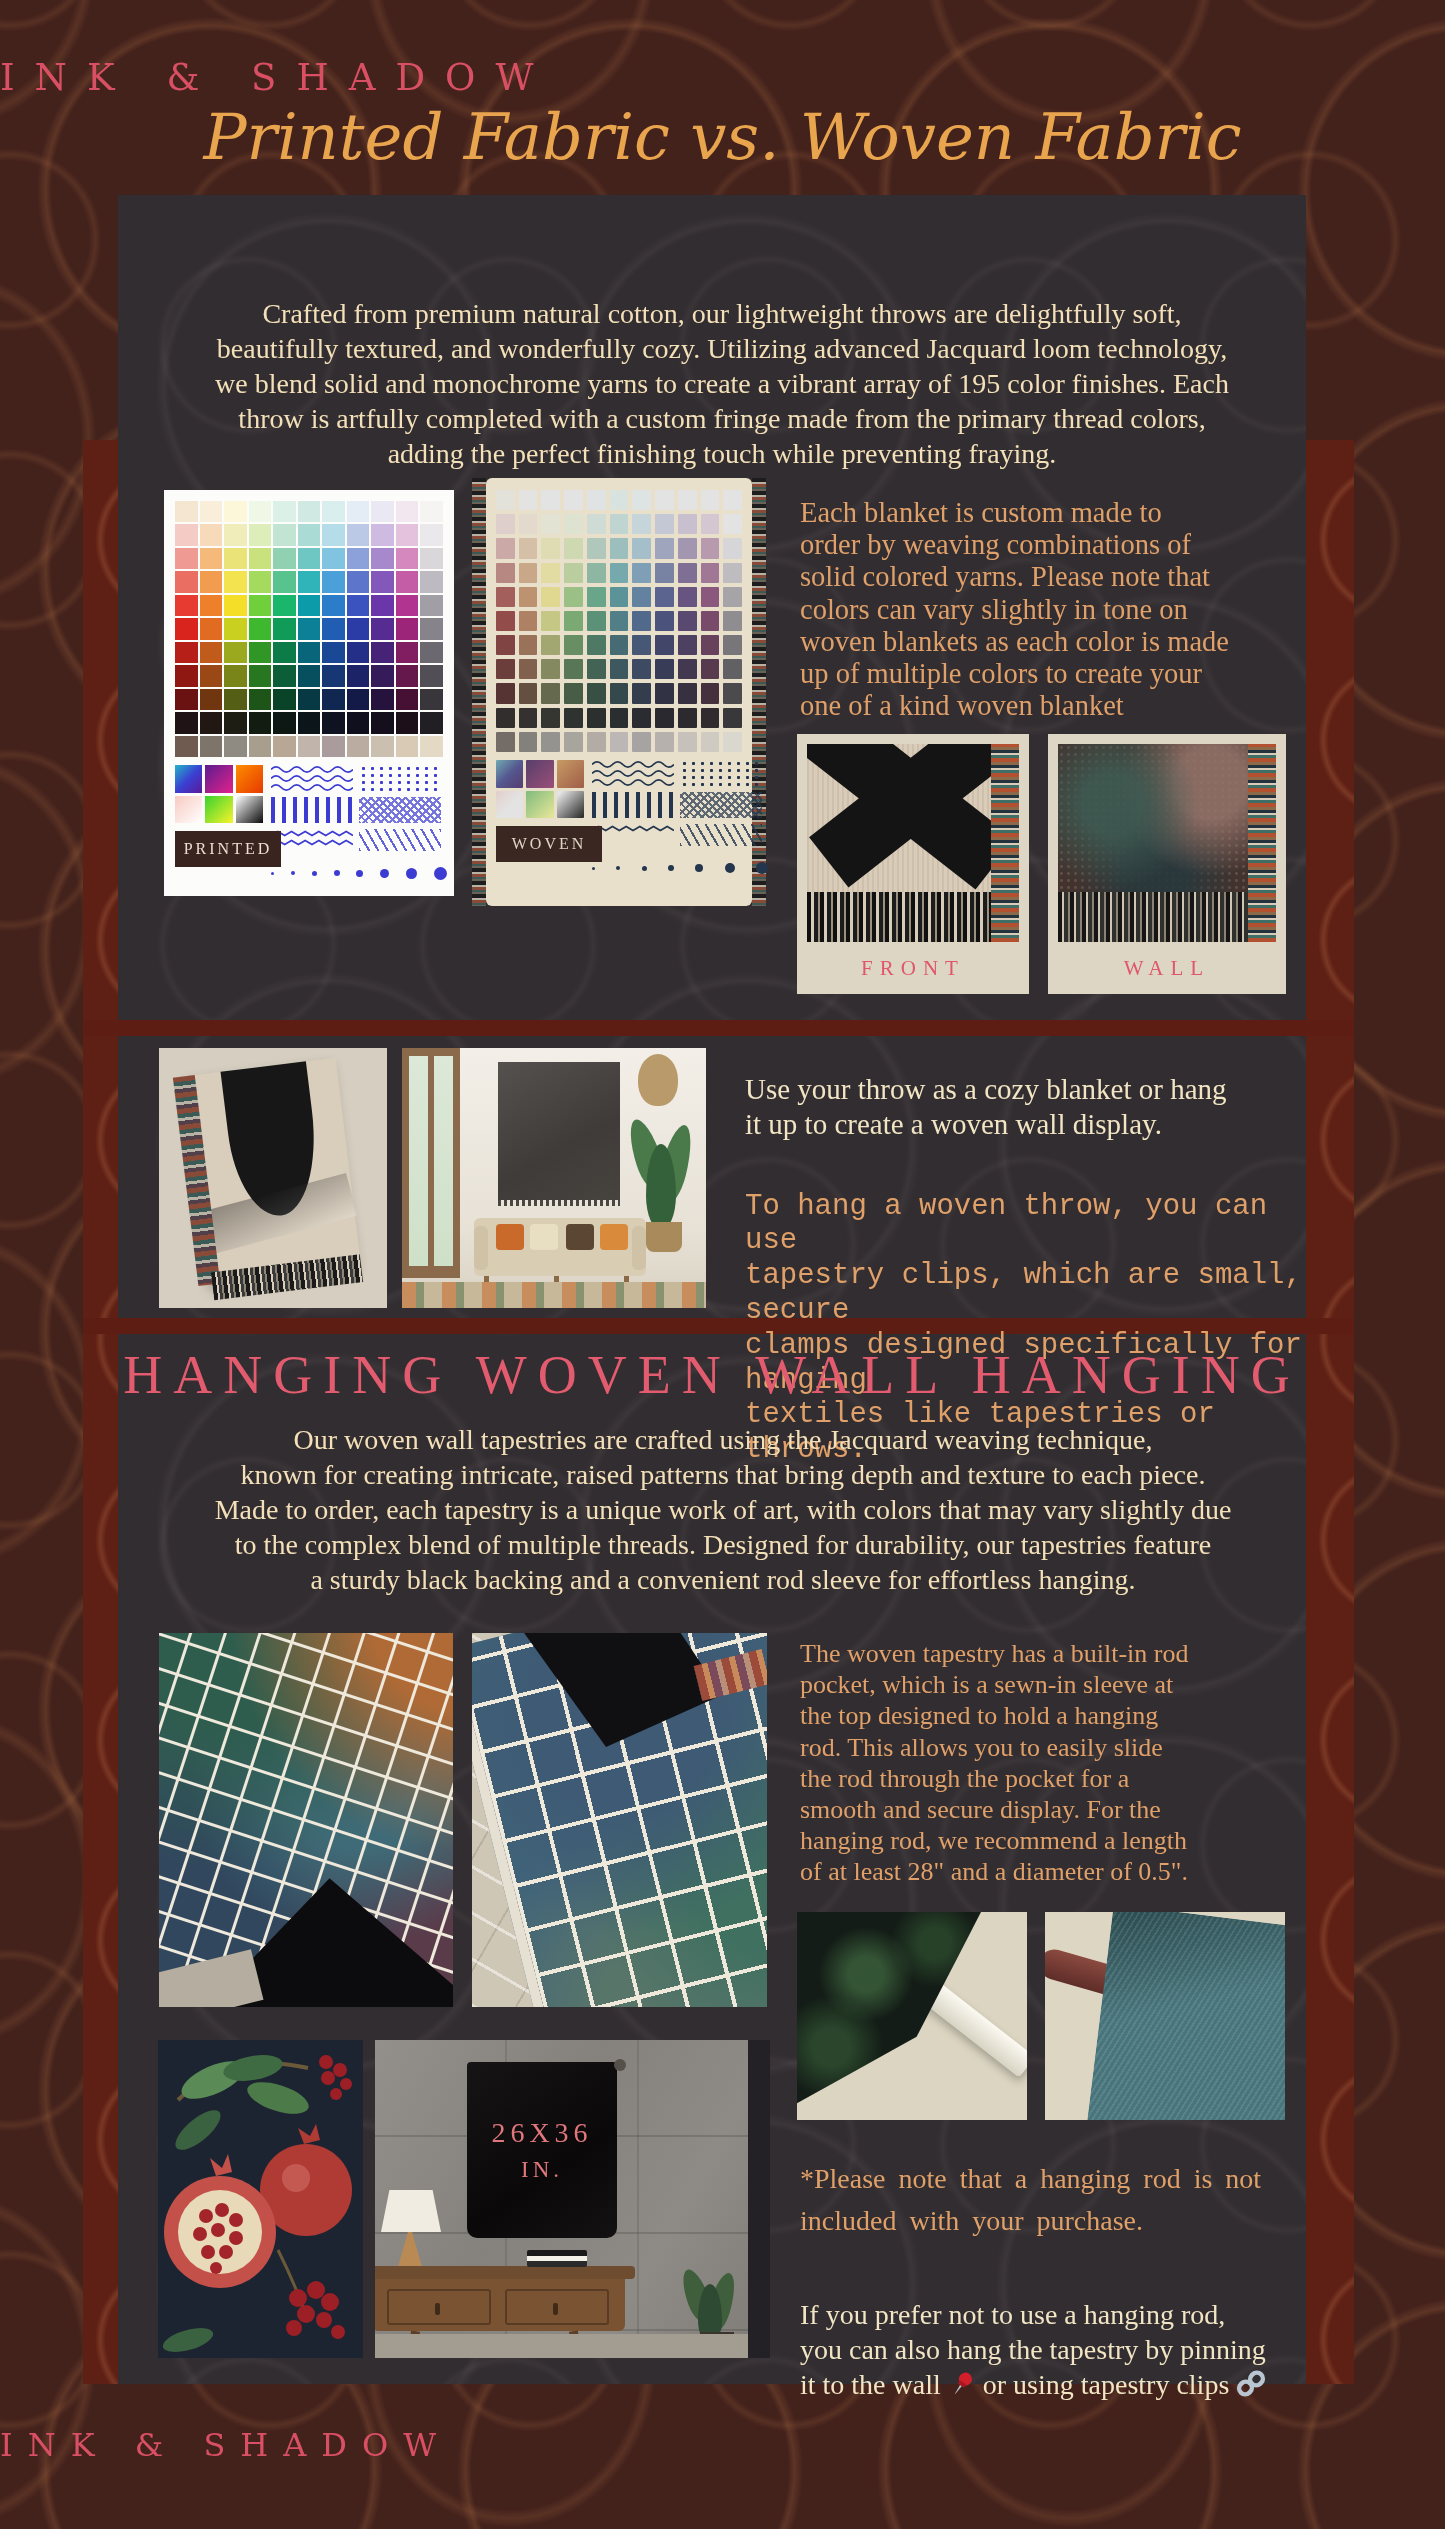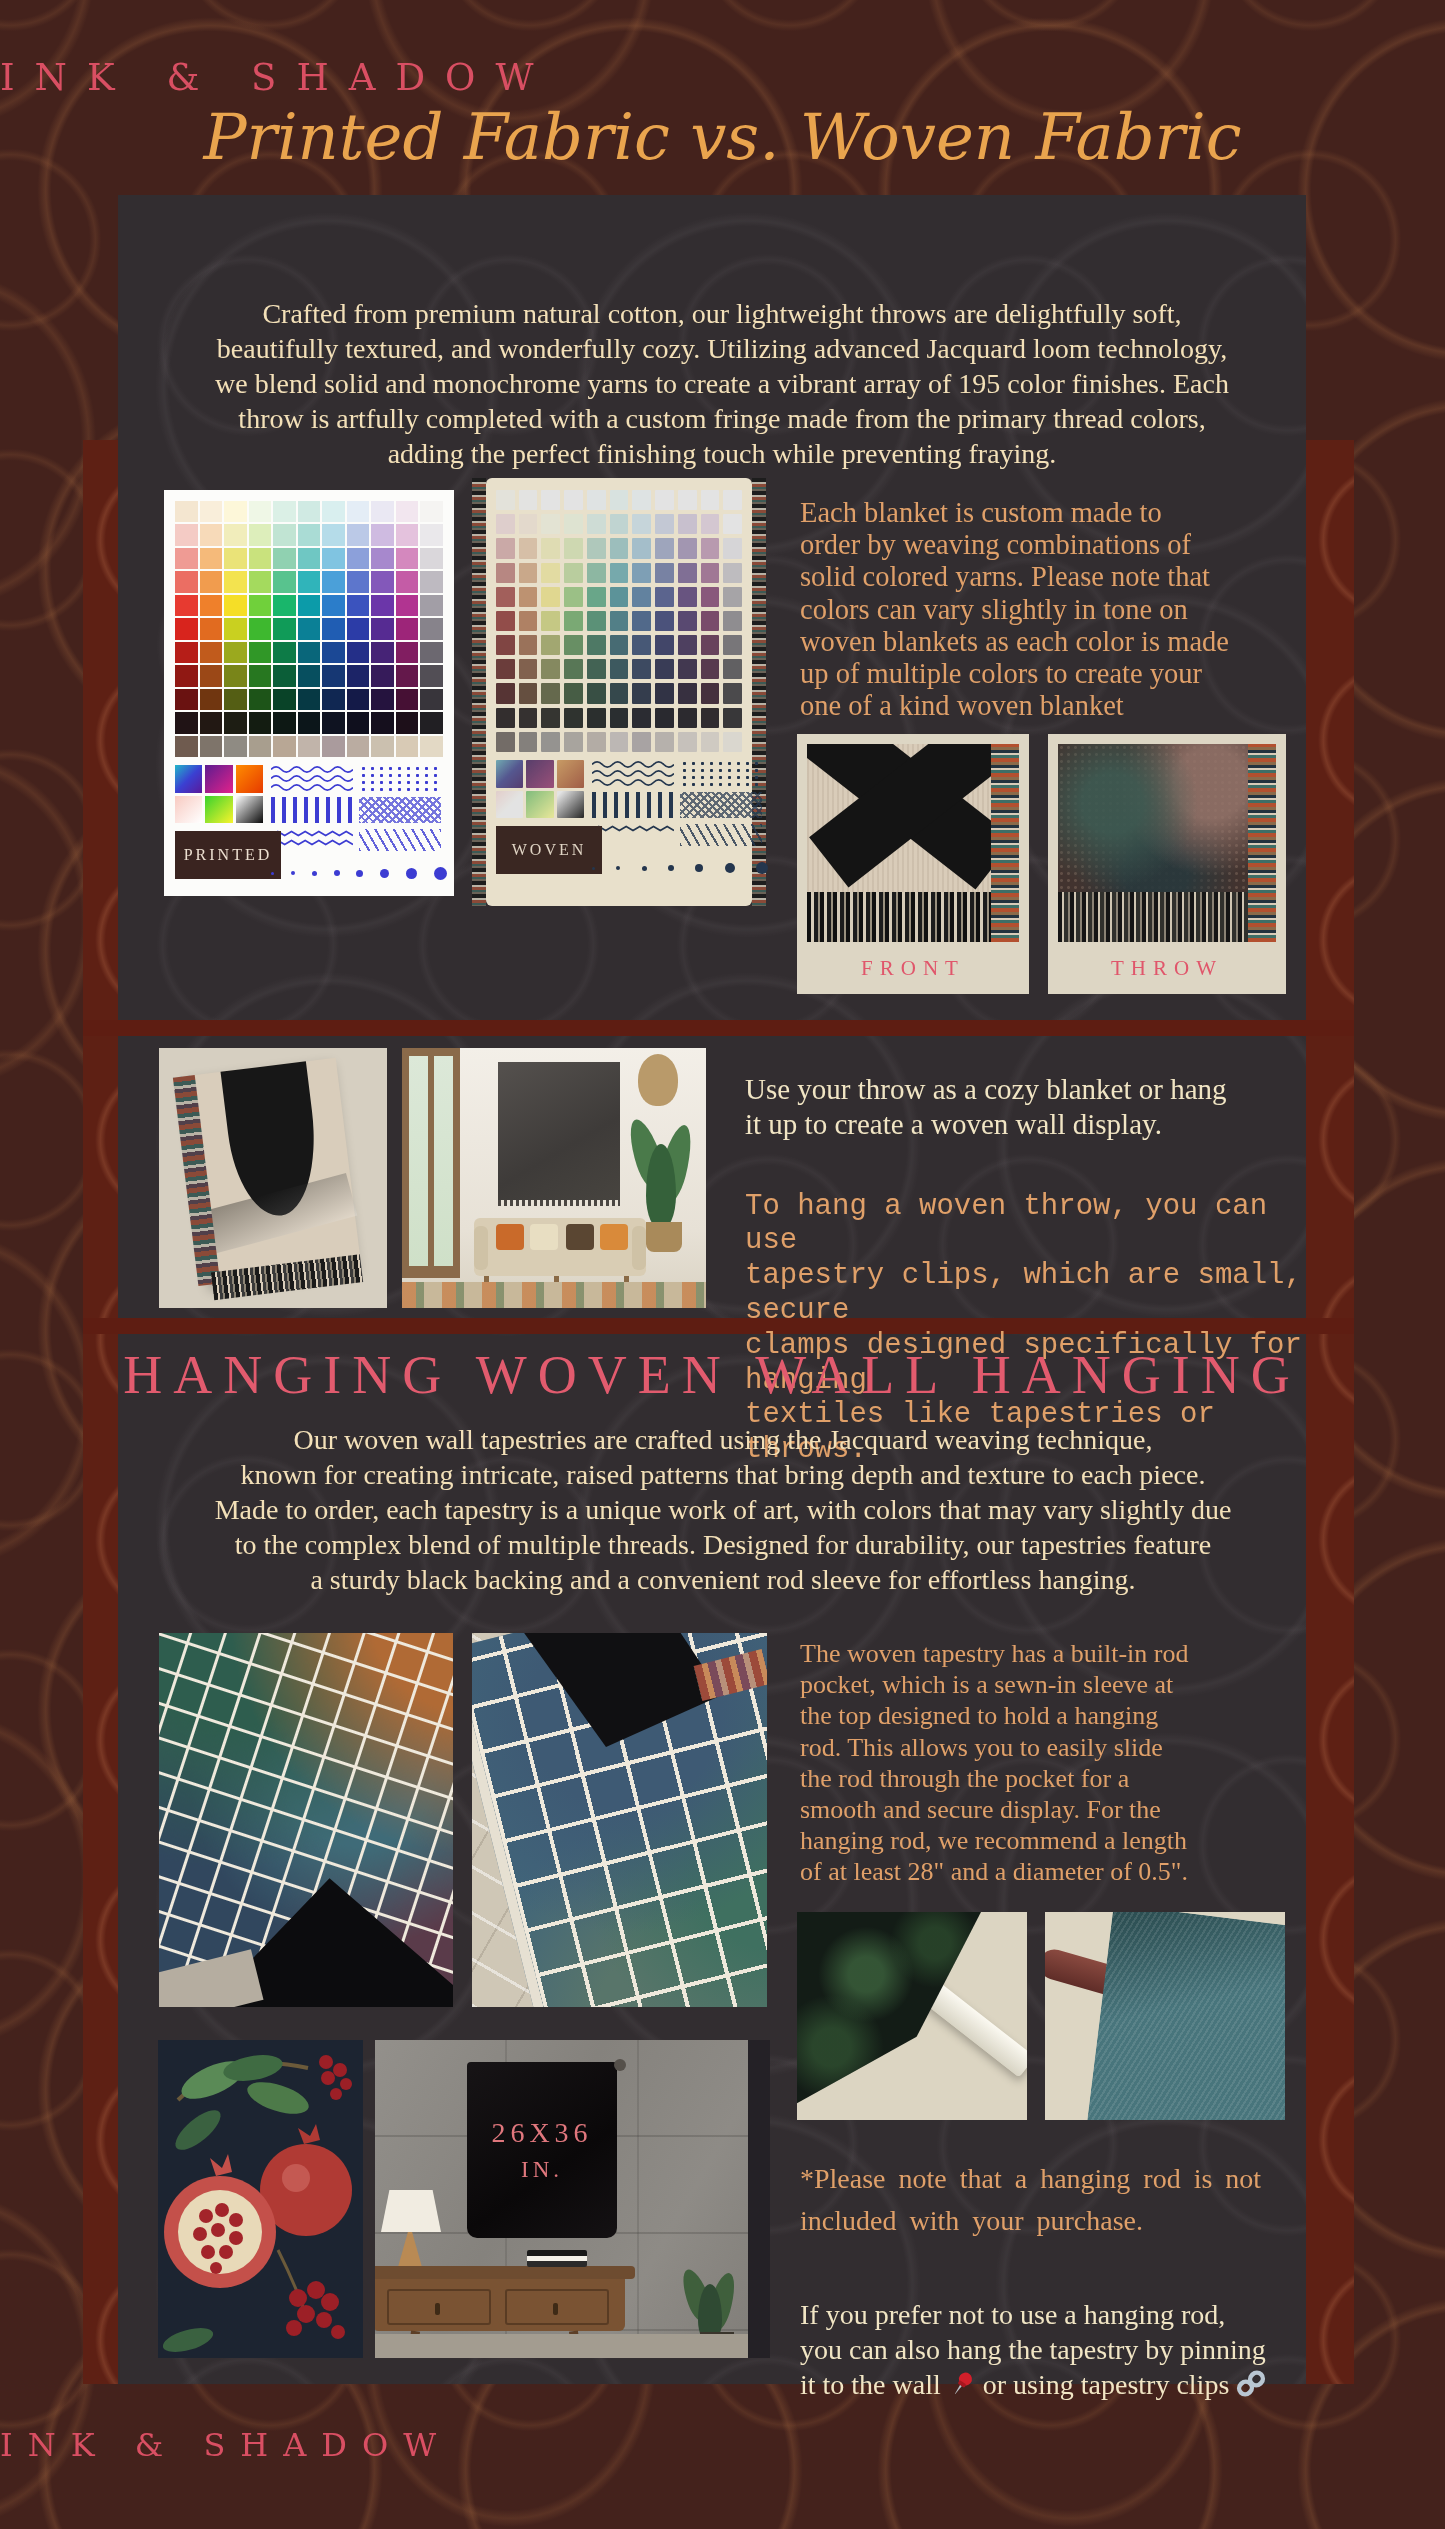--- a/index.html
+++ b/index.html
@@ -61,21 +61,21 @@
     background:radial-gradient(circle,currentColor 1.3px,transparent 1.9px);background-size:9px 7px;}
   .bars{position:absolute;left:96px;top:32px;width:82px;height:26px;
     background:repeating-linear-gradient(90deg,currentColor 0 4px,transparent 4px 11px);}
   .noise{position:absolute;left:184px;top:32px;width:82px;height:26px;opacity:.7;
     background:repeating-linear-gradient(45deg,currentColor 0 2px,transparent 2px 5px),
                repeating-linear-gradient(-45deg,currentColor 0 2px,transparent 2px 6px);}
   .zig{position:absolute;left:96px;top:64px;width:82px;height:22px;}
   .zig svg{display:block;width:100%;height:9px;}
   .hatch{position:absolute;left:184px;top:64px;width:82px;height:22px;opacity:.8;
     background:repeating-linear-gradient(60deg,currentColor 0 2px,transparent 2px 8px);}
-  .label-box{position:absolute;left:0;top:66px;width:106px;height:48px;background:#3a2420;color:#ecdfd0;
+  .label-box{position:absolute;left:0;top:66px;width:106px;height:36px;background:#3a2420;color:#ecdfd0;
     display:flex;align-items:center;justify-content:center;font-size:16px;letter-spacing:3px;}
   .dot-row{position:absolute;left:96px;top:98px;width:176px;height:20px;display:flex;align-items:center;justify-content:space-between;}
   .dot-row i{border-radius:50%;background:currentColor;display:block;}
   .blue{color:#3c3cd2;}
   .navy{color:#24364e;}
 
   
   #woven-card{left:472px;top:478px;width:294px;height:428px;}
   .fringe-v{position:absolute;top:0;bottom:0;width:14px;
     background:repeating-linear-gradient(180deg,#1d1d1d 0 4px,#b8b2a5 4px 6px,#8a4a38 6px 9px,#3c5a55 9px 11px,#6a6257 11px 13px);}
@@ -595,21 +595,21 @@
       <div class="fringe-right"></div>
       <div class="fringe-bottom"></div>
     </div>
     <div class="fb-label">FRONT</div>
   </div>
   <div class="abs fb-card" id="back-card">
     <div class="fb-photo" id="back-photo">
       <div class="fringe-right"></div>
       <div class="fringe-bottom"></div>
     </div>
-    <div class="fb-label">THROW</div>
+    <div class="fb-label">WALL</div>
   </div>
 
 
   <div class="abs" id="fold-photo">
     <div class="blanket">
       <div class="blob"></div>
       <div class="foldline"></div>
       <div class="lfringe"></div>
       <div class="bfringe"></div>
     </div>

